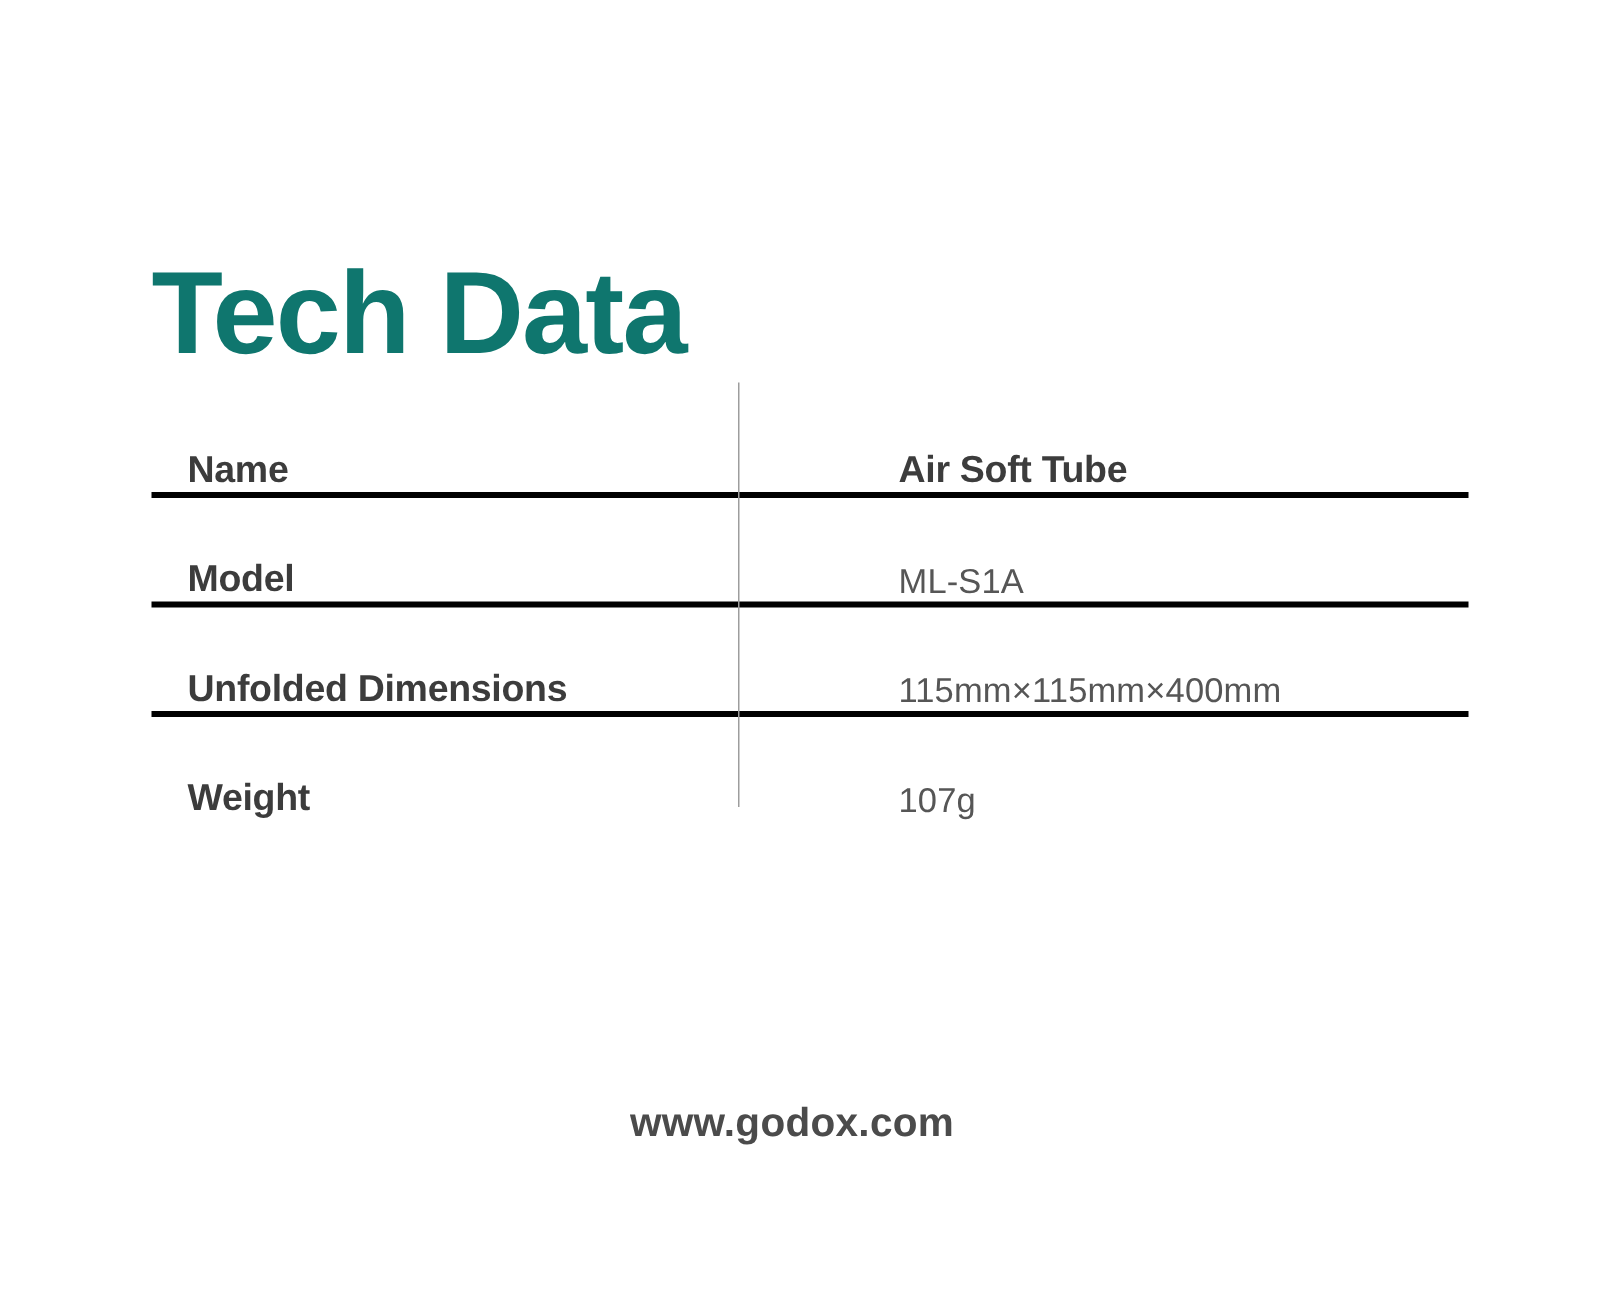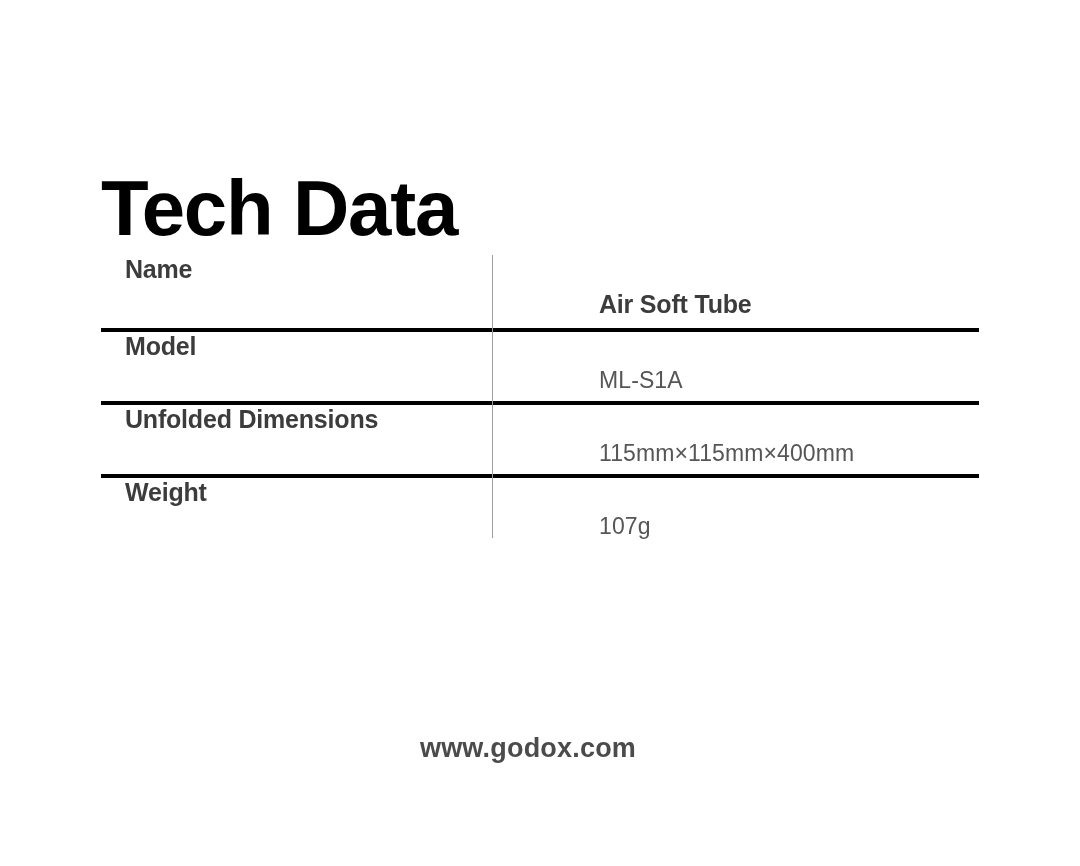--- a/index.html
+++ b/index.html
@@ -23,35 +23,35 @@
 
   
   .page-title {
     position: absolute;
     left: 101px;
     top: 108px;
     font-size: 78px;
     line-height: 96px;
     font-weight: 700;
     letter-spacing: -1.2px;
-    color: #000000;
+    color: #0f766e;
     white-space: nowrap;
   }
 
   
   .spec-table {
     position: absolute;
     left: 101px;
     top: 255px;
     width: 878px;
   }
   .spec-row {
     position: relative;
     display: flex;
-    align-items: flex-start;
+    align-items: flex-end;
     height: 73px;
     box-sizing: border-box;
   }
   .spec-row.has-rule {
     border-top: 4px solid #000000;
   }
   .spec-label {
     width: 391px;
     box-sizing: border-box;
     padding-left: 24px;

